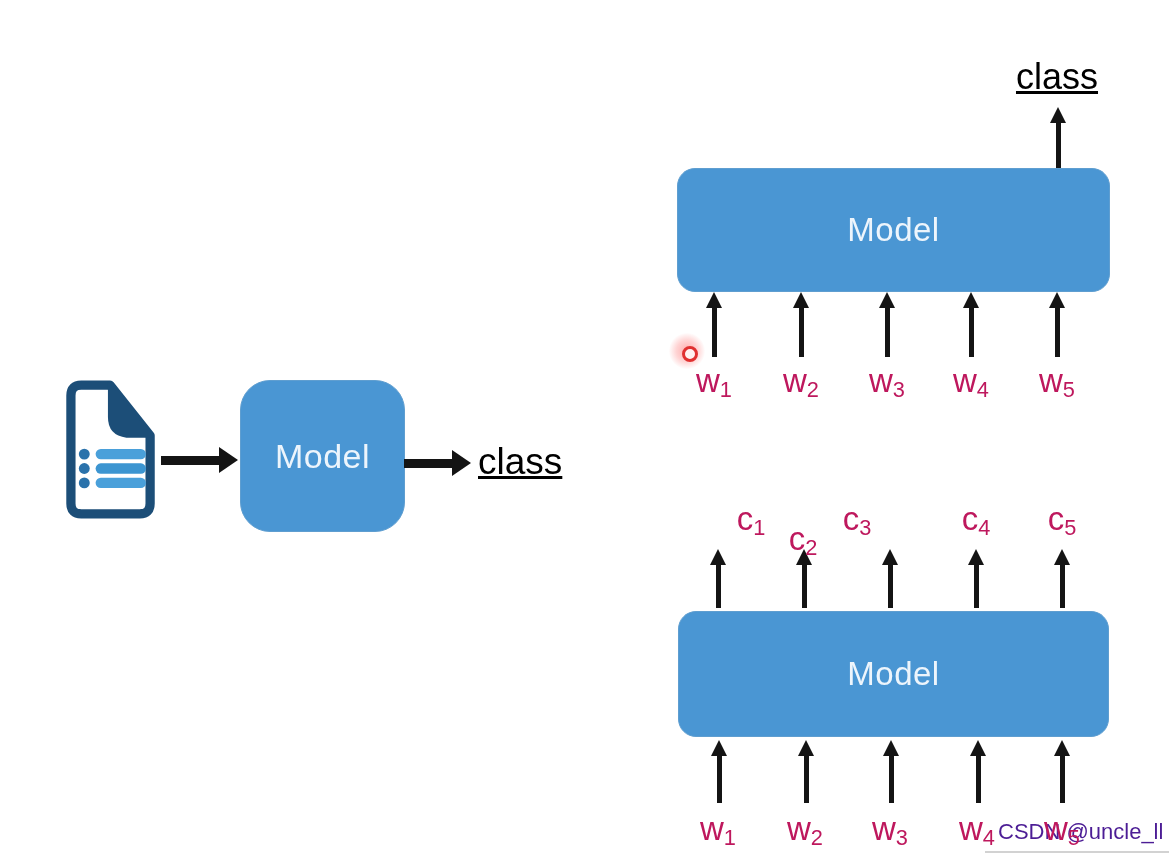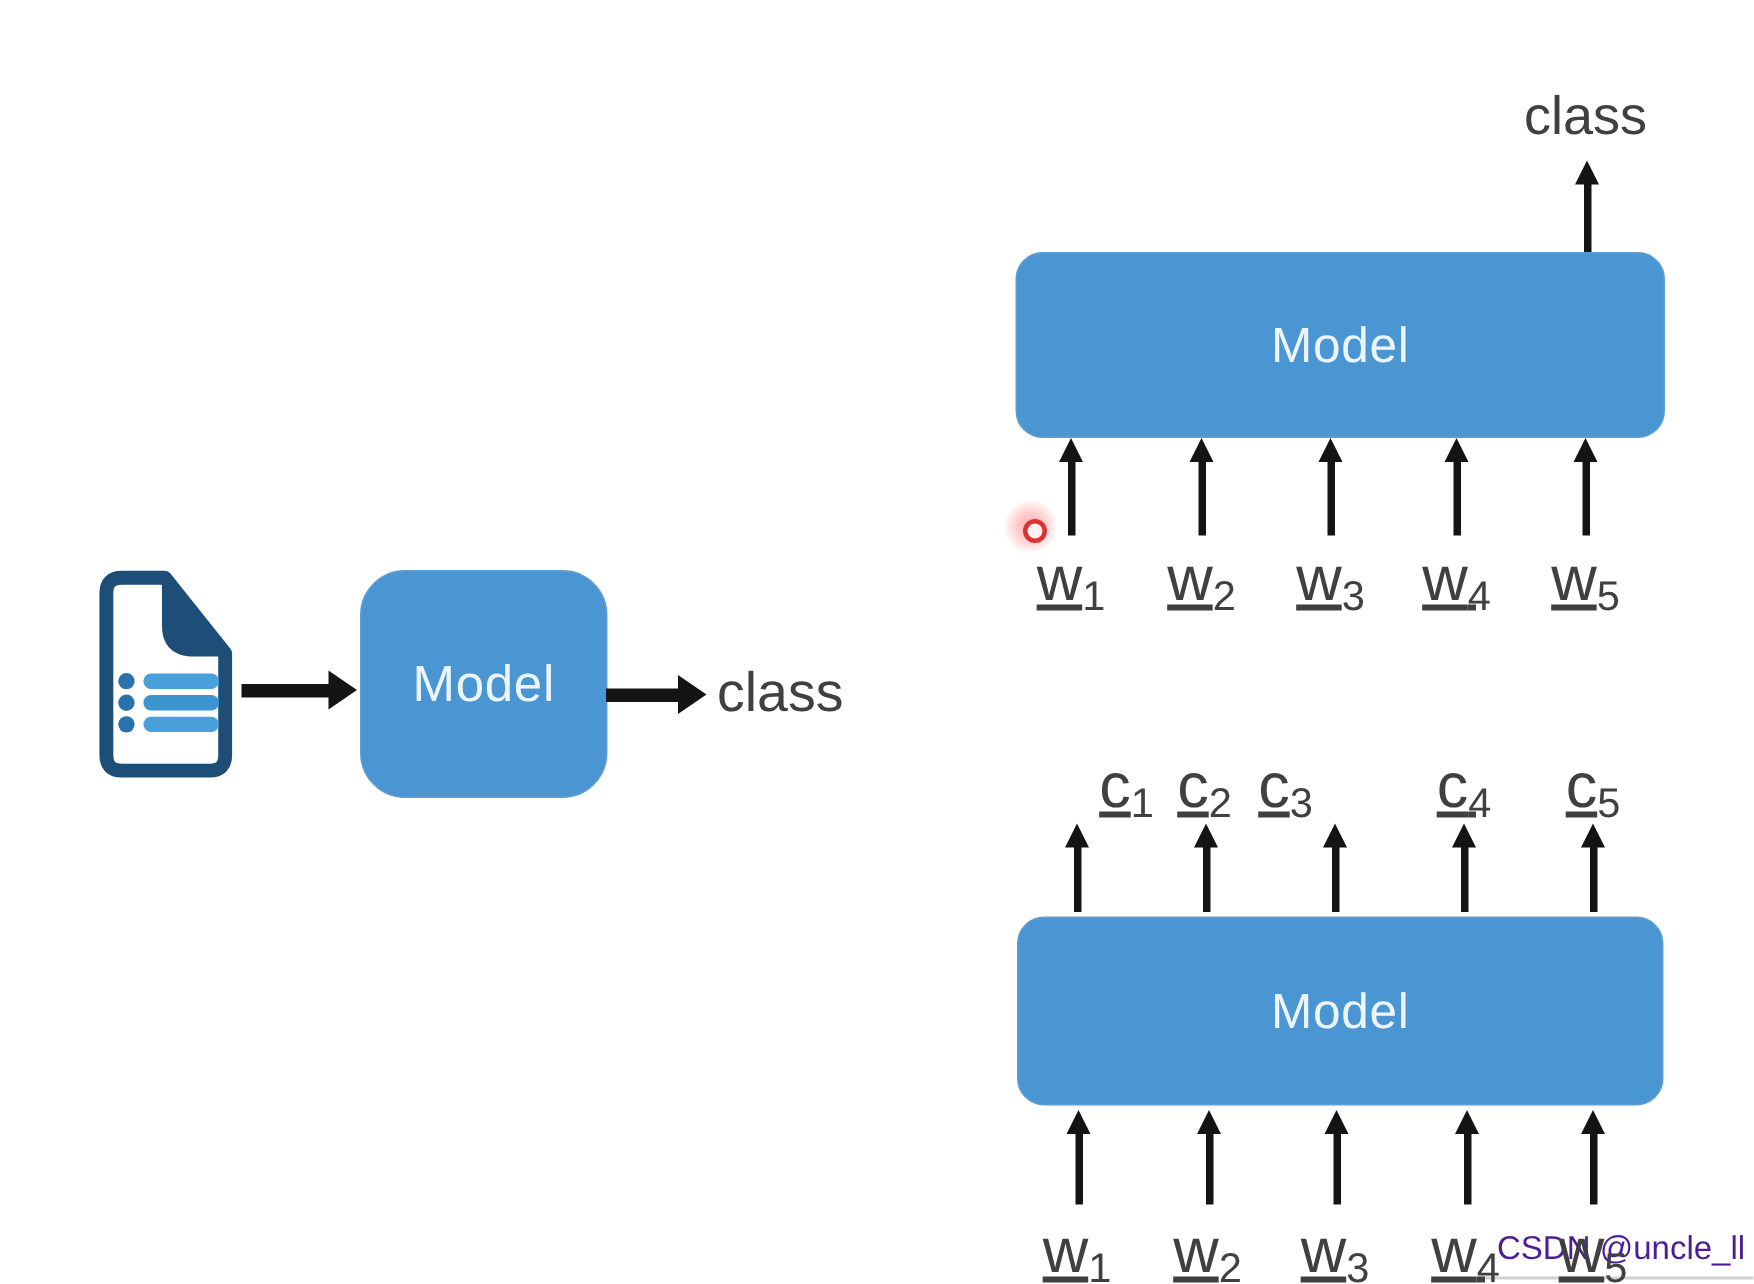--- a/index.html
+++ b/index.html
@@ -6,37 +6,37 @@
   body{width:1169px;height:856px;overflow:hidden;font-family:"Liberation Sans",sans-serif;}
   .stage{position:relative;width:1169px;height:856px;background:#ffffff;}
 
   .title{position:absolute;left:83px;top:72px;margin:0;font-size:60px;font-weight:300;
          color:#161616;letter-spacing:0px;line-height:1.1;}
 
   .model-box{position:absolute;background:#4a96d3;border:1px solid #5f9ed0;border-radius:18px;
              display:flex;align-items:center;justify-content:center;
              color:#edf5fc;font-size:33px;font-weight:400;letter-spacing:0.5px;}
 
-  .class-label{position:absolute;font-size:36px;color:#404040;}
+  .class-label{position:absolute;font-size:36px;color:#000000;text-decoration:underline;}
 
   
   .harrow{position:absolute;height:0;}
   .harrow .shaft{position:absolute;left:0;right:15px;top:-4.5px;height:9px;background:#141414;}
   .harrow .head{position:absolute;right:0;top:-13px;width:0;height:0;
                 border-top:13px solid transparent;border-bottom:13px solid transparent;
                 border-left:19px solid #141414;}
 
   
   .varrow{position:absolute;width:16px;margin-left:-8px;}
   .varrow .head{position:absolute;top:0;left:0;width:0;height:0;
                 border-left:8px solid transparent;border-right:8px solid transparent;
                 border-bottom:16px solid #141414;}
   .varrow .shaft{position:absolute;top:14px;bottom:0;left:5.5px;width:5px;background:#141414;}
 
-  .io-label{position:absolute;width:86px;text-align:center;font-size:42px;color:#404040;z-index:2;text-decoration:underline;}
+  .io-label{position:absolute;width:86px;text-align:center;font-size:33px;color:#be185d;z-index:2;}
   .io-label .sub{font-size:0.66em;vertical-align:-0.24em;}
 
   .laser{position:absolute;width:36px;height:36px;margin:-18px 0 0 -18px;border-radius:50%;
          background:radial-gradient(circle, rgba(255,70,70,0.45) 0%, rgba(255,100,100,0.28) 42%, rgba(255,130,130,0) 72%);
          z-index:3;}
   .laser .ring{position:absolute;left:50%;top:50%;width:10px;height:10px;margin:-5px 0 0 -5px;
                border:3px solid #e03030;border-radius:50%;background:#fff1f0;}
 
   .watermark{position:absolute;left:998px;top:819px;font-size:22px;color:#4c1d95;z-index:1;white-space:nowrap;}
   .bottom-line{position:absolute;left:985px;top:851px;width:184px;height:2px;background:#d2d2d2;}
@@ -112,21 +112,21 @@
     <div class="ring"></div>
   </div>
 
   <div class="io-label" style="left:671px;top:362px"><span>w</span><span class="sub">1</span></div>
   <div class="io-label" style="left:758px;top:362px"><span>w</span><span class="sub">2</span></div>
   <div class="io-label" style="left:844px;top:362px"><span>w</span><span class="sub">3</span></div>
   <div class="io-label" style="left:928px;top:362px"><span>w</span><span class="sub">4</span></div>
   <div class="io-label" style="left:1014px;top:362px"><span>w</span><span class="sub">5</span></div>
 
   <div class="io-label" style="left:708px;top:500px"><span>c</span><span class="sub">1</span></div>
-  <div class="io-label" style="left:760px;top:500px"><span>c</span><span class="sub">2</span></div>
+  <div class="io-label" style="left:760px;top:520px"><span>c</span><span class="sub">2</span></div>
   <div class="io-label" style="left:814px;top:500px"><span>c</span><span class="sub">3</span></div>
   <div class="io-label" style="left:933px;top:500px"><span>c</span><span class="sub">4</span></div>
   <div class="io-label" style="left:1019px;top:500px"><span>c</span><span class="sub">5</span></div>
 
   <div class="varrow" style="left:718px;top:549px;height:59px">
       <div class="head"></div>
       <div class="shaft"></div>
     </div>
   <div class="varrow" style="left:804px;top:549px;height:59px">
       <div class="head"></div>

